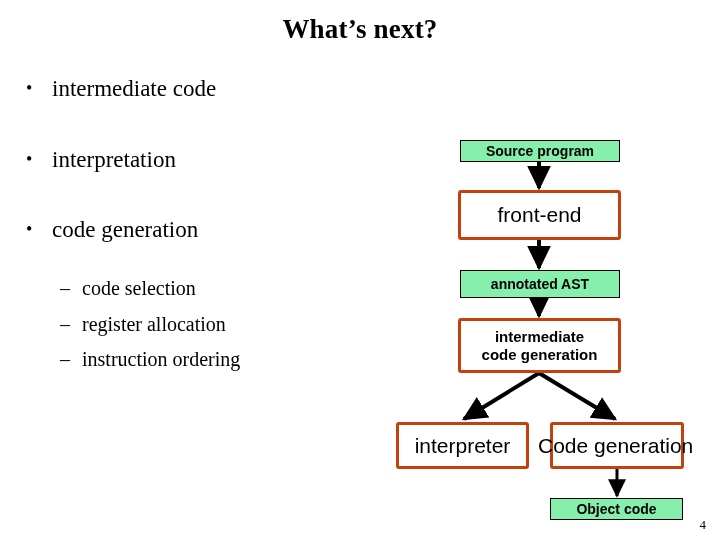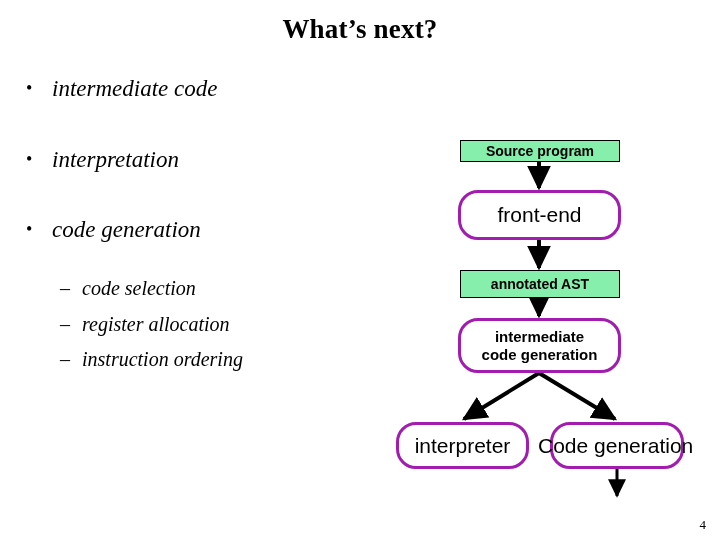--- a/index.html
+++ b/index.html
@@ -53,21 +53,20 @@
   }
   .bullet-mark {
     width: 26px;
     flex: 0 0 26px;
     text-align: left;
     font-size: 18px;
     line-height: 1.42;
   }
   .bullet-text {
     flex: 1 1 auto;
-    font-style: italic;
   }
 
   #sub-list {
     position: absolute;
     left: 60px;
     top: 277px;
     width: 300px;
   }
   .bullet-row.lvl2 {
     font-size: 20px;
@@ -104,22 +103,22 @@
     white-space: nowrap;
   }
   .node.rect {
     background: #86efac;
     border: 1px solid #000000;
     font-weight: bold;
     font-size: 14px;
   }
   .node.rounded {
     background: #ffffff;
-    border: 3px solid #a21caf;
-    border-radius: 20px;
+    border: 3px solid #c2410c;
+    border-radius: 3px;
     font-size: 21px;
   }
   .node.rounded.bold {
     font-weight: bold;
     font-size: 15px;
     line-height: 1.18;
   }
   .node.overflow-label {
     overflow: visible;
   }
@@ -233,16 +232,19 @@
   </div>
 
   <div class="node rounded" id="node-interpreter">
     <span class="node-label">interpreter</span>
   </div>
 
   <div class="node rounded overflow-label" id="node-code-gen">
     <span class="node-label">Code generation</span>
   </div>
 
+  <div class="node rect" id="node-object-code">
+    <span class="node-label">Object code</span>
+  </div>
 
   <div id="page-number">4</div>
 
 </div>
 
 </body></html>

